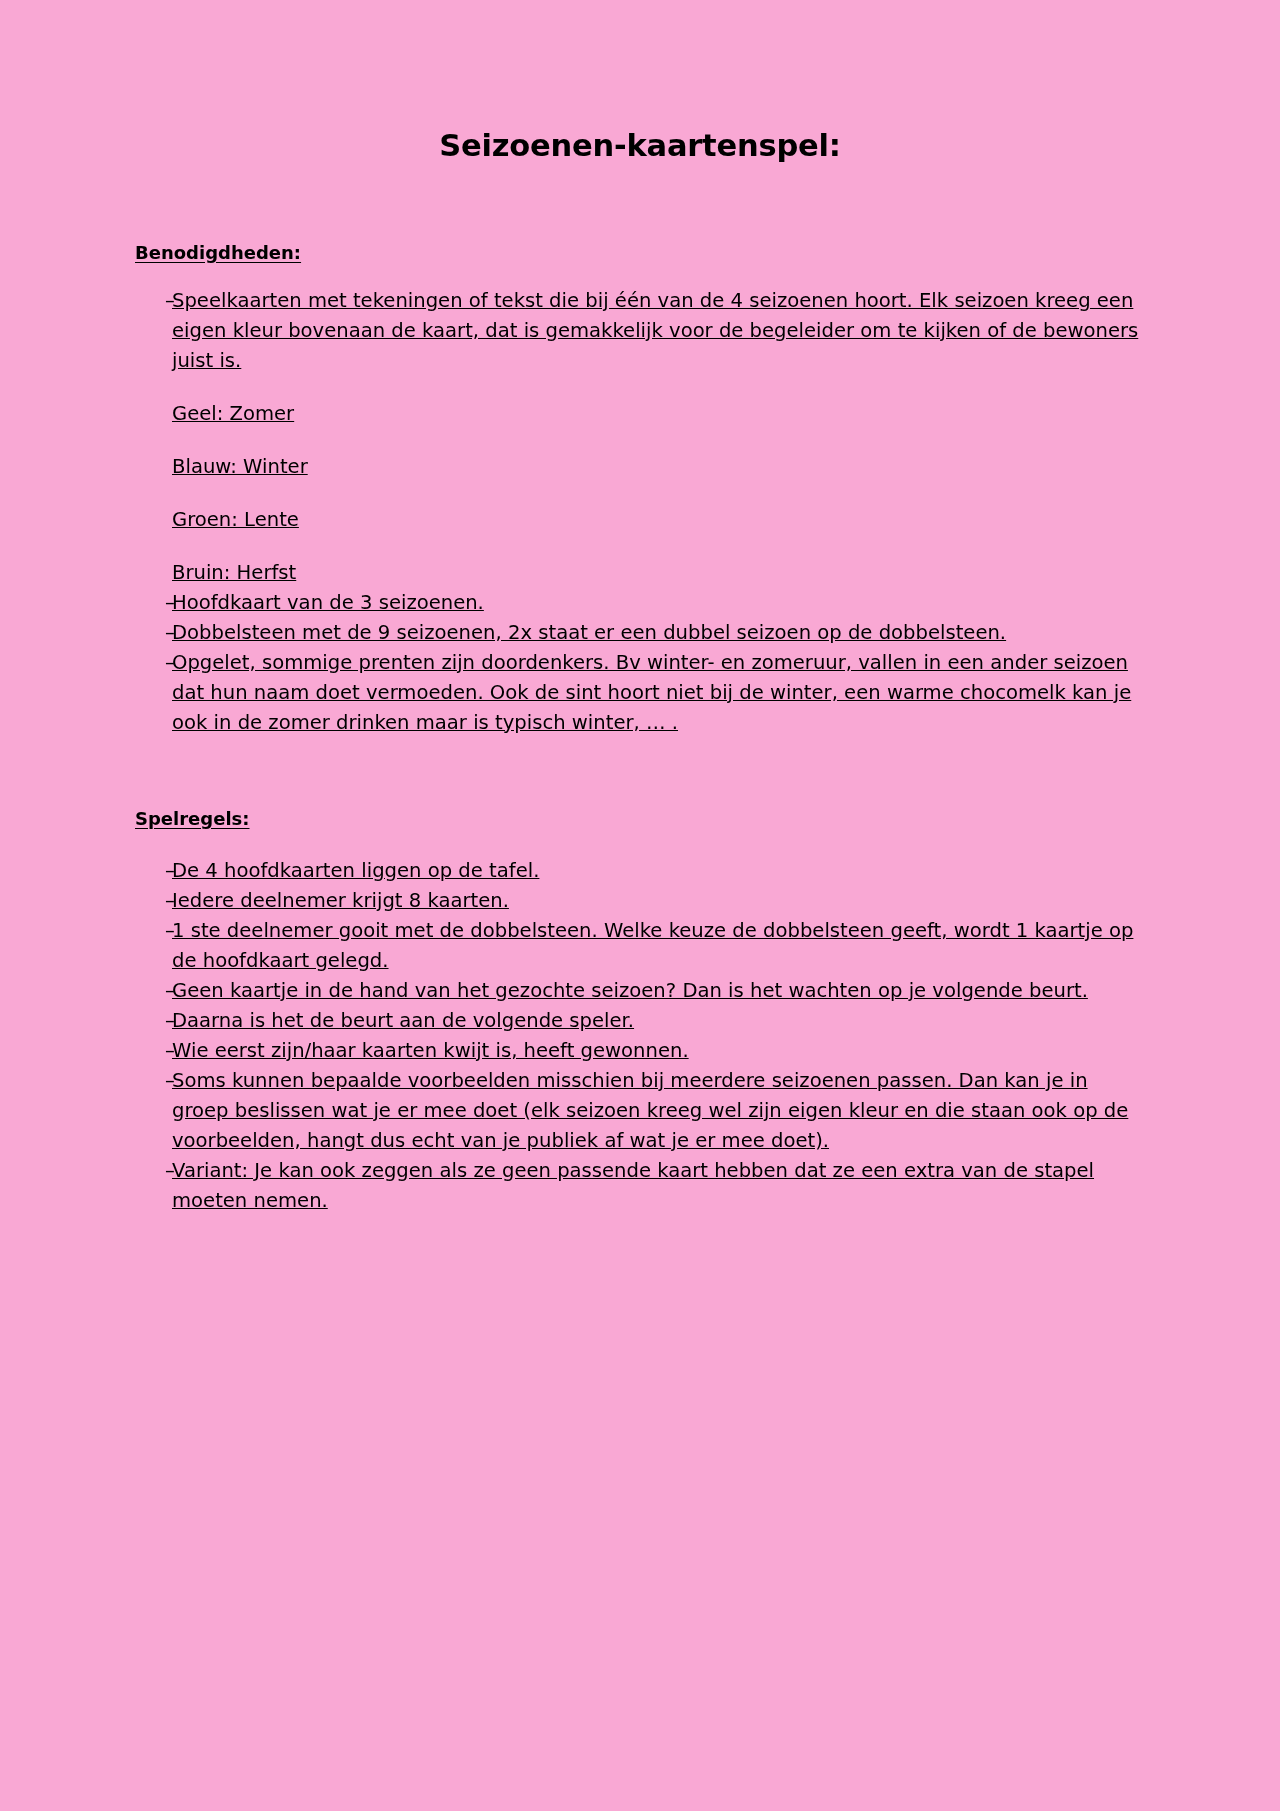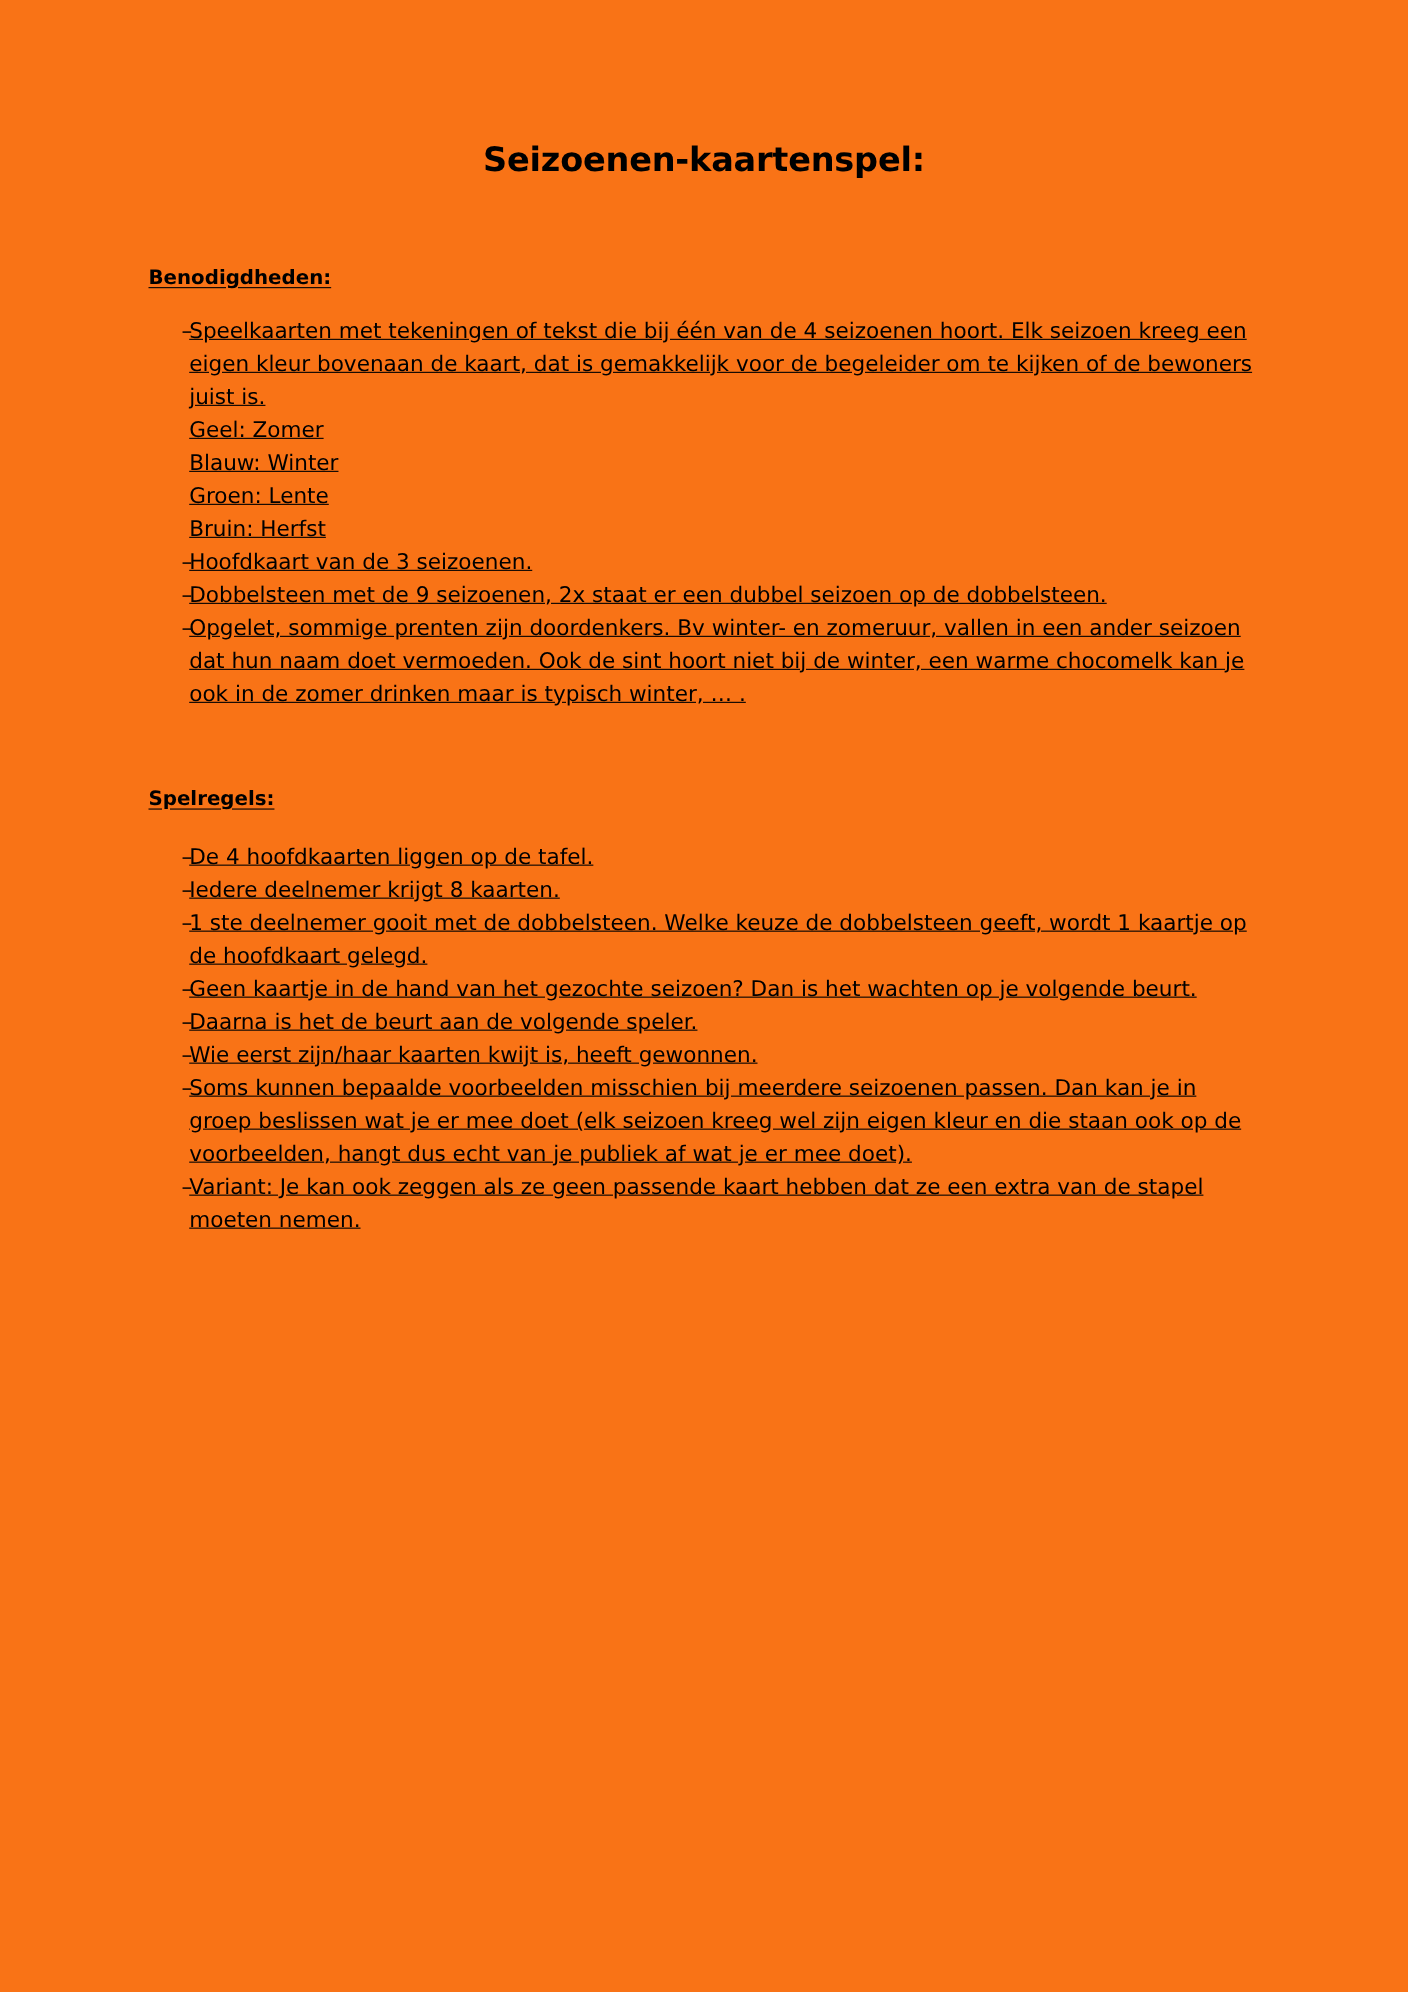--- a/index.html
+++ b/index.html
@@ -8,21 +8,21 @@
     background: #ffffff;
   }
   body {
     font-family: "DejaVu Sans", sans-serif;
     color: #000000;
   }
   .page {
     position: relative;
     width: 1280px;
     height: 1811px;
-    background: #f97316;
+    background: #f9a8d4;
     margin: 0 auto;
     overflow: hidden;
     box-sizing: border-box;
     padding: 0;
   }
   .content {
     position: absolute;
     left: 135px;
     top: 0;
     width: 1010px;
@@ -80,20 +80,21 @@
     line-height: 1.53;
     color: #000000;
   }
   .bullet-text {
     flex: 1 1 auto;
     padding-left: 2px;
     text-decoration: underline;
   }
   .bullet-text .subline {
     display: block;
+    margin-top: 23px;
   }
 </style>
 </head>
 <body>
 
 <div class="page">
   <div class="content">
 
     <h1 class="doc-title" id="title-el">Seizoenen-kaartenspel:</h1>
 

